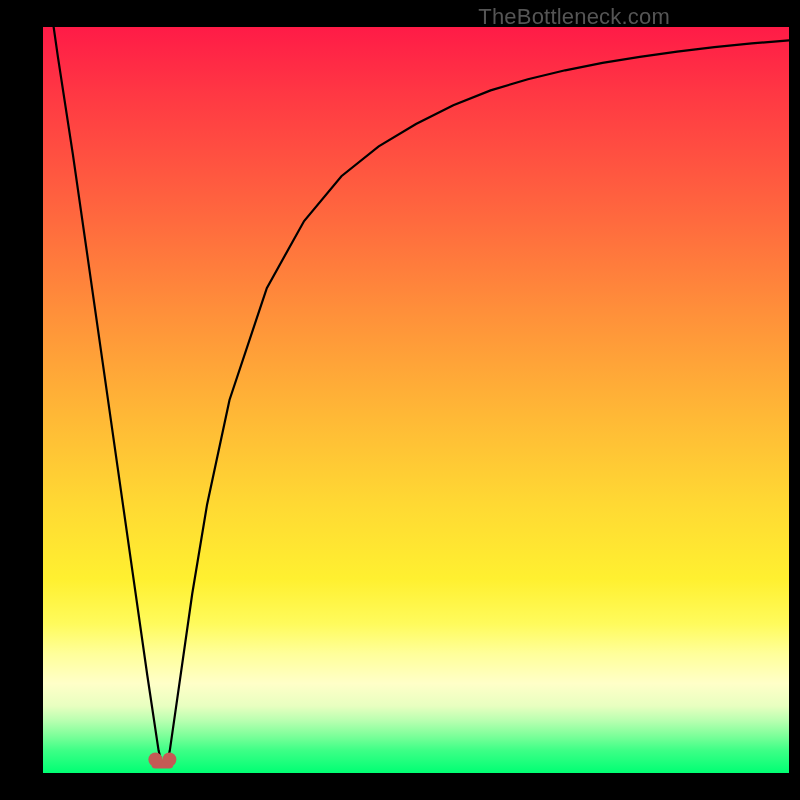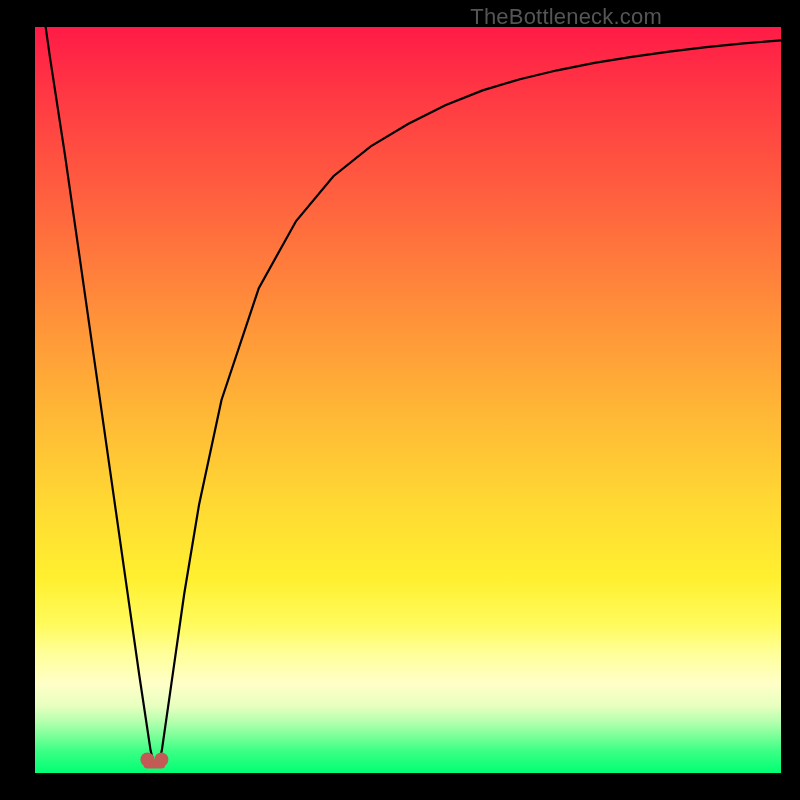--- a/index.html
+++ b/index.html
@@ -6,21 +6,21 @@
     margin: 0;
     padding: 0;
     width: 800px;
     height: 800px;
     background: #000;
     overflow: hidden;
     font-family: Arial, Helvetica, sans-serif;
   }
   .frame {
     position: absolute;
-    left: 8px;
+    left: 16px;
     top: 0;
     width: 664px;
     height: 800px;
     background: #000;
   }
   .plot-area {
     position: absolute;
     left: 27px;
     top: 27px;
     width: 746px;

